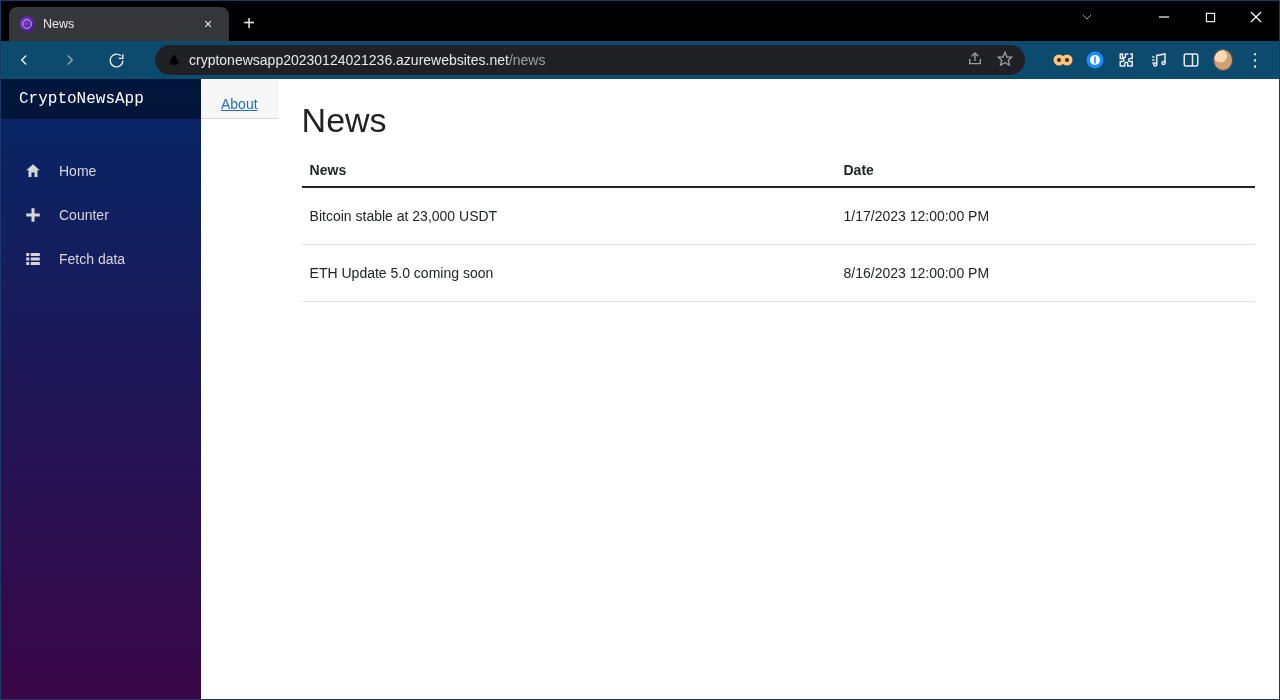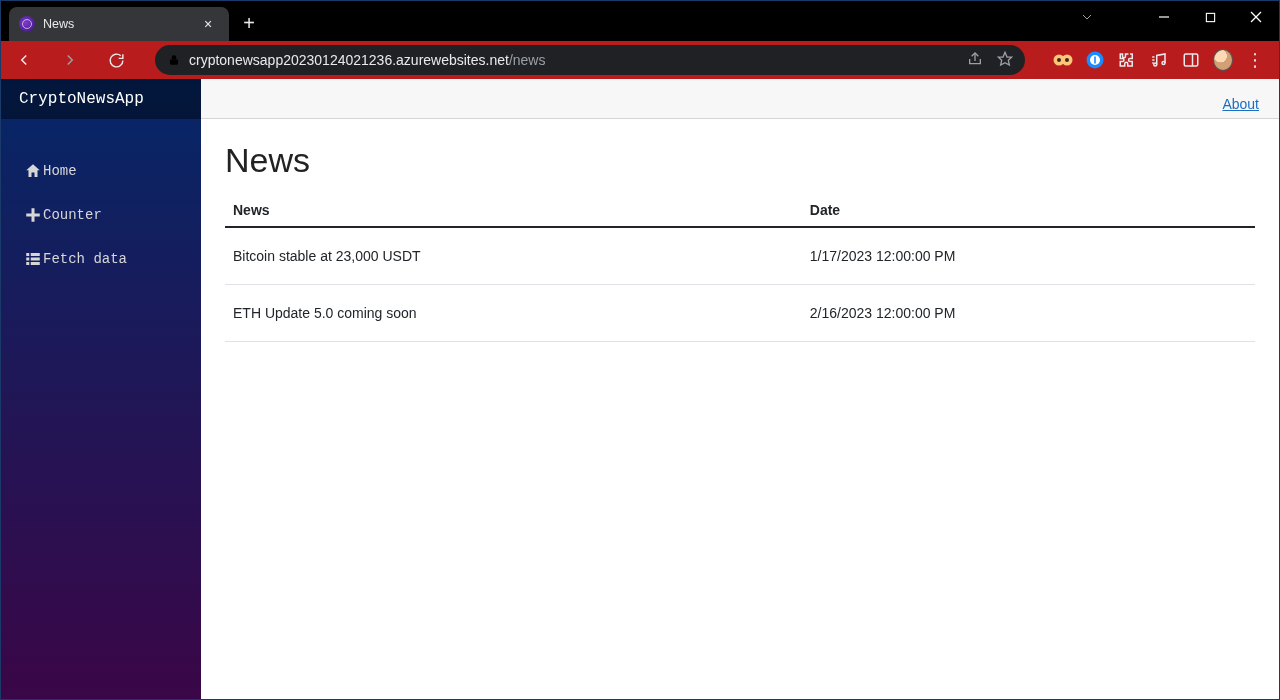--- a/index.html
+++ b/index.html
@@ -90,21 +90,21 @@
   .tabs-chevron {
     position: absolute;
     right: 184px;
     top: 8px;
     color: #ccc;
   }
   .tabs-chevron svg{ stroke:#ccc; fill:none; stroke-width:1.2;}
   
   .toolbar {
     height: 38px;
-    background: #b91c1c;
+    background: #0c4a6e;
     display: flex;
     align-items: center;
     padding: 0 8px;
     gap: 16px;
   }
   .tb-btn {
     width: 30px; height: 30px;
     display: flex; align-items: center; justify-content: center;
     color: #9aa0a6;
     cursor: pointer;
@@ -170,33 +170,33 @@
     align-items: center;
     padding: 0 18px;
     font-size: 16px;
     color: #fff;
     font-family: Liberation Mono, monospace;
   }
   .nav { padding-top: 30px; }
   .nav-item {
     display: flex;
     align-items: center;
+    gap: 16px;
     padding: 0 22px;
     height: 44px;
     font-size: 14px;
     color: #d7d7d7;
     cursor: pointer;
-    font-family: Liberation Mono, monospace;
   }
   .nav-item .nico { width: 20px; height: 20px; display:flex; align-items:center; justify-content:center; }
   .nav-item svg { fill: #d7d7d7; }
   .content {
     flex: 1;
     display: flex;
-    flex-direction: column;
+    flex-direction: row;
     min-width: 0;
   }
   .topbar {
     height: 40px;
     background: #f7f7f7;
     border-bottom: 1px solid #d6d5d5;
     display: flex;
     align-items: flex-end;
     justify-content: flex-end;
     padding: 0 20px 6px 20px;
@@ -414,20 +414,20 @@
               <th>Date</th>
             </tr>
           </thead>
           <tbody>
             <tr>
               <td>Bitcoin stable at 23,000 USDT</td>
               <td>1/17/2023 12:00:00 PM</td>
             </tr>
             <tr>
               <td>ETH Update 5.0 coming soon</td>
-              <td>2/16/2023 12:00:00 PM</td>
+              <td>8/16/2023 12:00:00 PM</td>
             </tr>
           </tbody>
         </table>
       </div>
     </section>
   </div>
 </div>
 
 </body></html>

